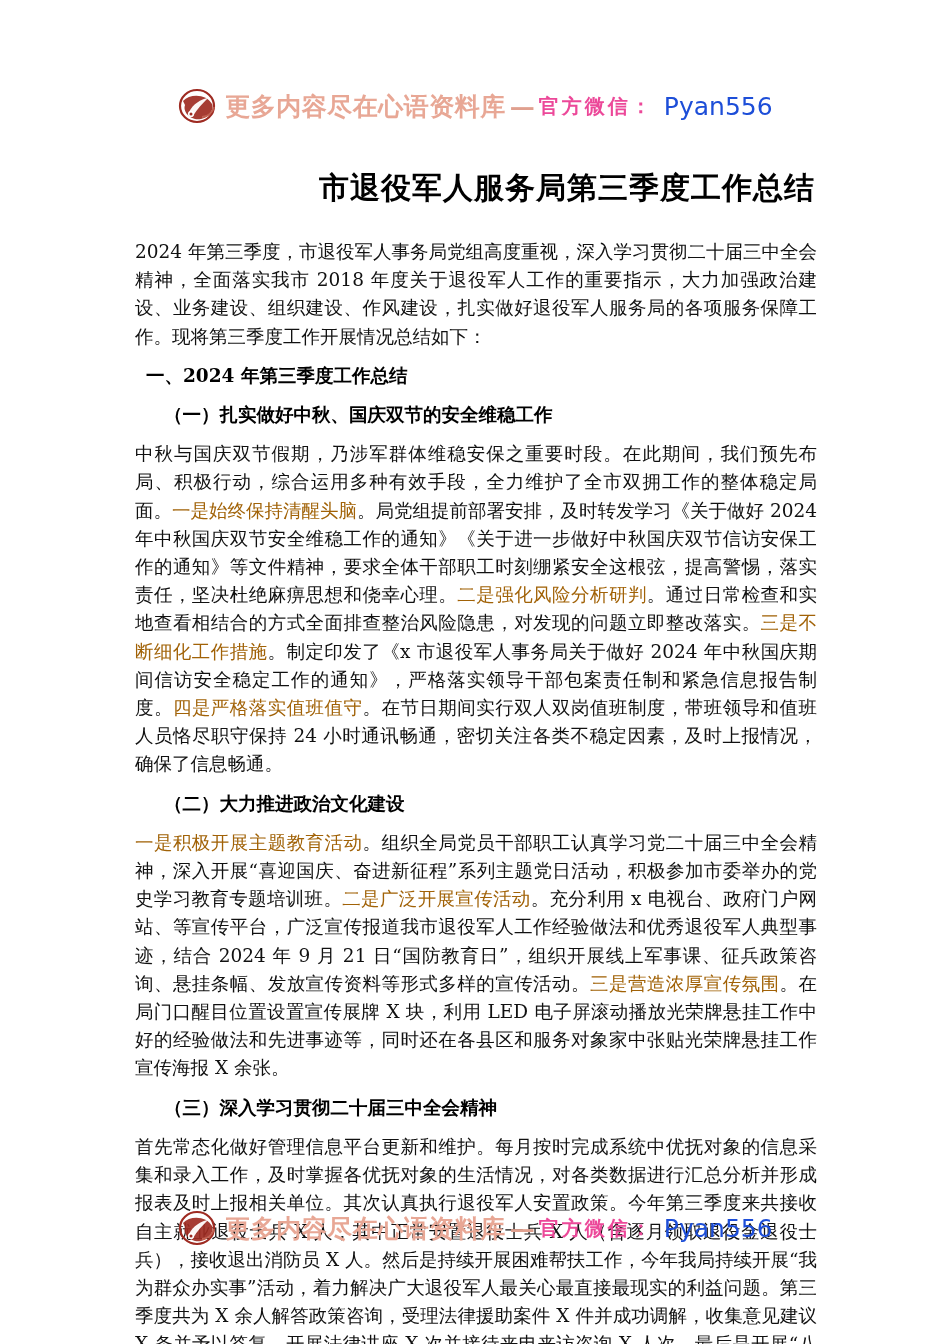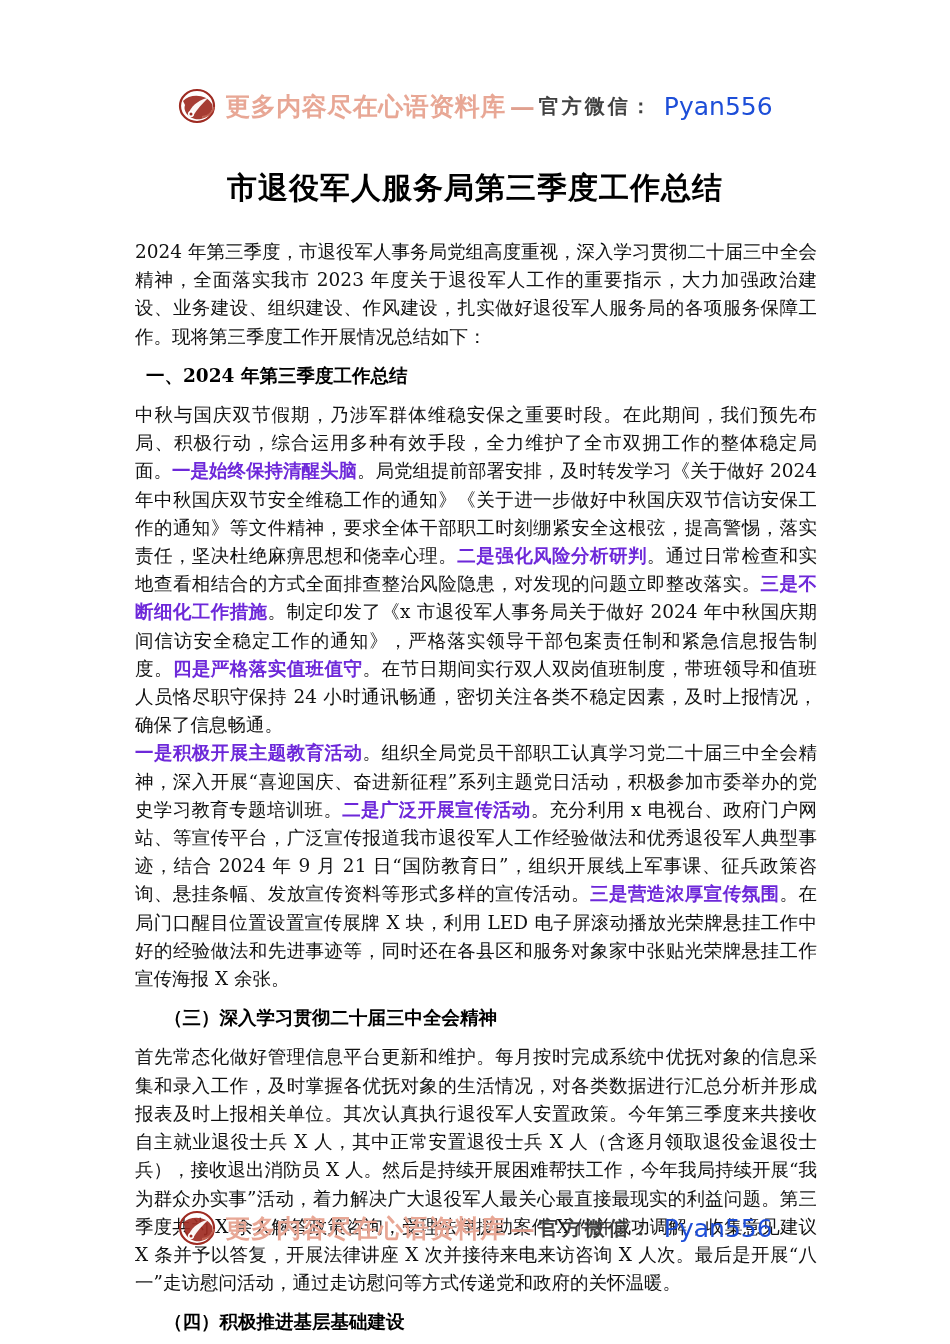--- a/index.html
+++ b/index.html
@@ -65,38 +65,38 @@
     font-size: 25px;
     font-weight: 700;
     color: #e0a08f;
     margin: 0 -2px;
   }
   .wm-wechat {
     font-family: Liberation Sans, sans-serif;
     font-weight: 700;
     font-size: 20px;
     letter-spacing: 3px;
-    color: #404040;
+    color: #ec4899;
   }
   .wm-id {
     font-family: "DejaVu Sans", "Liberation Sans", sans-serif;
     font-weight: 400;
     font-size: 25px;
     letter-spacing: 0px;
     color: #1d4ed8;
     margin-left: 4px;
   }
 
   
   .doc-title {
     position: absolute;
     left: 135px;
     right: 135px;
     top: 148px;
-    text-align: center;
+    text-align: right;
     font-family: "DejaVu Serif", "Liberation Serif", serif;
     font-weight: 700;
     font-size: 30px;
     line-height: 40px;
     letter-spacing: 1px;
     color: #000;
   }
 
   
   .content {
@@ -118,21 +118,21 @@
     font-weight: 700;
     font-size: 18.5px;
     line-height: 28.2px;
     margin: 11px;
     letter-spacing: 0px;
     color: #000;
   }
   .heading.sub {
     padding-left: 18px;
   }
-  b, strong { font-weight: 700; color:#6d28d9; }
+  b, strong { font-weight: 400; color:#a16207; }
 
   .seg { display: inline; }
 </style>
 </head>
 <body>
 
 <div class="page">
 
   <div class="watermark watermark-top">
     <svg class="wm-logo" viewBox="0 0 42 38" aria-hidden="true">
@@ -147,23 +147,25 @@
     </svg>
     <span class="wm-main">更多内容尽在心语资料库</span>
     <span class="wm-dash">—</span>
     <span class="wm-wechat">官方微信：</span>
     <span class="wm-id">Pyan556</span>
   </div>
 
   <h1 class="doc-title">市退役军人服务局第三季度工作总结</h1>
 
   <div class="content" id="doc-content">
-      <p class="para"><span class="seg">2024 年第三季度，市退役军人事务局党组高度重视，深入学习贯彻二十届三中全会精神，全面落实我市 2023 年度关于退役军人工作的重要指示，大力加强政治建设、业务建设、组织建设、作风建设，扎实做好退役军人服务局的各项服务保障工作。现将第三季度工作开展情况总结如下：</span></p>
+      <p class="para"><span class="seg">2024 年第三季度，市退役军人事务局党组高度重视，深入学习贯彻二十届三中全会精神，全面落实我市 2018 年度关于退役军人工作的重要指示，大力加强政治建设、业务建设、组织建设、作风建设，扎实做好退役军人服务局的各项服务保障工作。现将第三季度工作开展情况总结如下：</span></p>
       <p class="heading">一、2024 年第三季度工作总结</p>
+      <p class="heading sub">（一）扎实做好中秋、国庆双节的安全维稳工作</p>
       <p class="para"><span class="seg">中秋与国庆双节假期，乃涉军群体维稳安保之重要时段。在此期间，我们预先布局、积极行动，综合运用多种有效手段，全力维护了全市双拥工作的整体稳定局面。</span><b class="seg">一是始终保持清醒头脑</b><span class="seg">。局党组提前部署安排，及时转发学习《关于做好 2024 年中秋国庆双节安全维稳工作的通知》《关于进一步做好中秋国庆双节信访安保工作的通知》等文件精神，要求全体干部职工时刻绷紧安全这根弦，提高警惕，落实责任，坚决杜绝麻痹思想和侥幸心理。</span><b class="seg">二是强化风险分析研判</b><span class="seg">。通过日常检查和实地查看相结合的方式全面排查整治风险隐患，对发现的问题立即整改落实。</span><b class="seg">三是不断细化工作措施</b><span class="seg">。制定印发了《x 市退役军人事务局关于做好 2024 年中秋国庆期间信访安全稳定工作的通知》，严格落实领导干部包案责任制和紧急信息报告制度。</span><b class="seg">四是严格落实值班值守</b><span class="seg">。在节日期间实行双人双岗值班制度，带班领导和值班人员恪尽职守保持 24 小时通讯畅通，密切关注各类不稳定因素，及时上报情况，确保了信息畅通。</span></p>
+      <p class="heading sub">（二）大力推进政治文化建设</p>
       <p class="para"><b class="seg">一是积极开展主题教育活动</b><span class="seg">。组织全局党员干部职工认真学习党二十届三中全会精神，深入开展“喜迎国庆、奋进新征程”系列主题党日活动，积极参加市委举办的党史学习教育专题培训班。</span><b class="seg">二是广泛开展宣传活动</b><span class="seg">。充分利用 x 电视台、政府门户网站、等宣传平台，广泛宣传报道我市退役军人工作经验做法和优秀退役军人典型事迹，结合 2024 年 9 月 21 日“国防教育日”，组织开展线上军事课、征兵政策咨询、悬挂条幅、发放宣传资料等形式多样的宣传活动。</span><b class="seg">三是营造浓厚宣传氛围</b><span class="seg">。在局门口醒目位置设置宣传展牌 X 块，利用 LED 电子屏滚动播放光荣牌悬挂工作中好的经验做法和先进事迹等，同时还在各县区和服务对象家中张贴光荣牌悬挂工作宣传海报 X 余张。</span></p>
       <p class="heading sub">（三）深入学习贯彻二十届三中全会精神</p>
       <p class="para"><span class="seg">首先常态化做好管理信息平台更新和维护。每月按时完成系统中优抚对象的信息采集和录入工作，及时掌握各优抚对象的生活情况，对各类数据进行汇总分析并形成报表及时上报相关单位。其次认真执行退役军人安置政策。今年第三季度来共接收自主就业退役士兵 X 人，其中正常安置退役士兵 X 人（含逐月领取退役金退役士兵），接收退出消防员 X 人。然后是持续开展困难帮扶工作，今年我局持续开展“我为群众办实事”活动，着力解决广大退役军人最关心最直接最现实的利益问题。第三季度共为 X 余人解答政策咨询，受理法律援助案件 X 件并成功调解，收集意见建议 X 条并予以答复，开展法律讲座 X 次并接待来电来访咨询 X 人次。最后是开展“八一”走访慰问活动，通过走访慰问等方式传递党和政府的关怀温暖。</span></p>
       <p class="heading sub">（四）积极推进基层基础建设</p>
       <p class="para"><span class="seg">特别注重典型引领，运用社区板报、小区广告牌等宣传优秀退役军人典型事迹。并且加强</span></p>
     </div>
 
   <div class="watermark watermark-bottom">
     <svg class="wm-logo" viewBox="0 0 42 38" aria-hidden="true">
       <g fill="none" stroke="#9e2b22" stroke-width="2.2">

